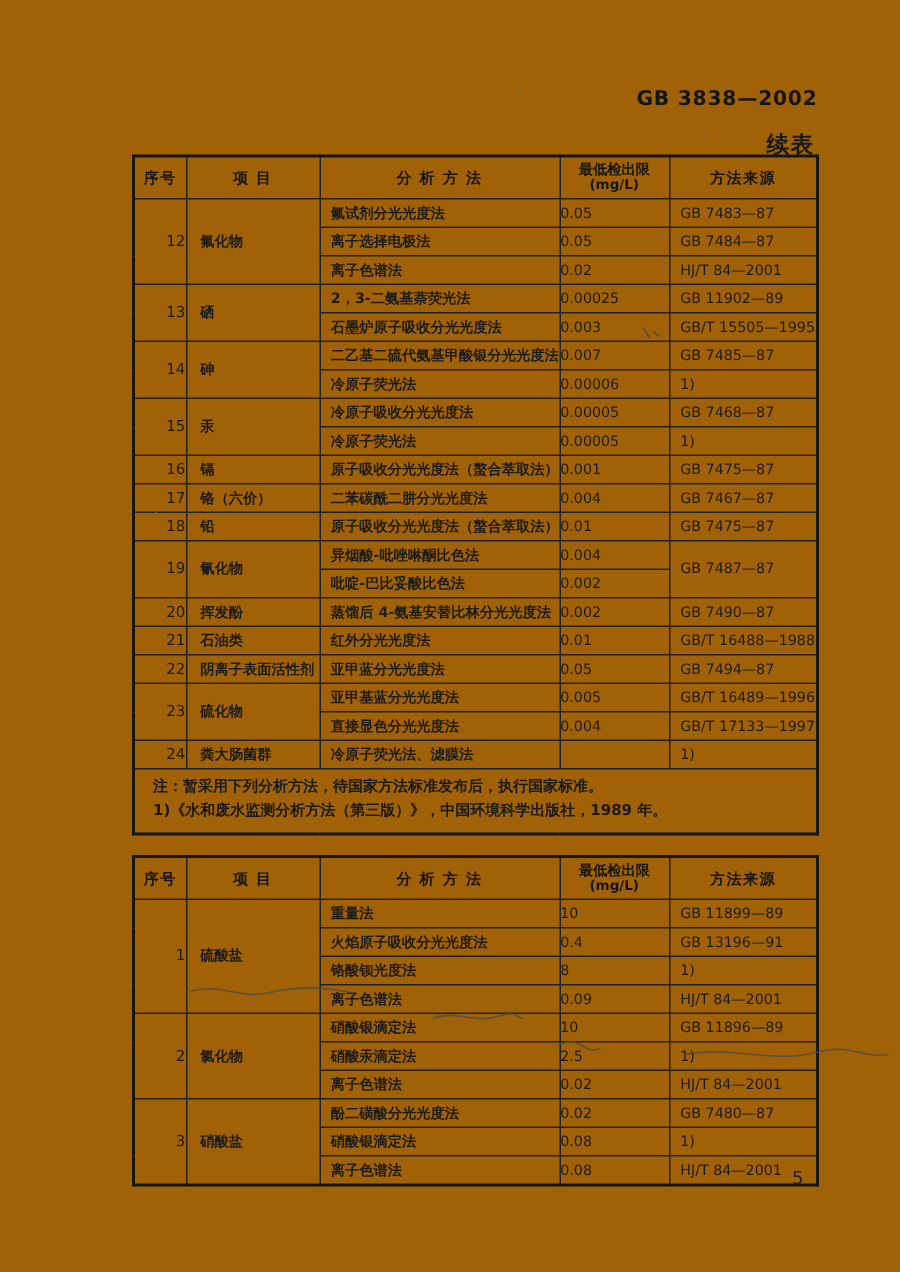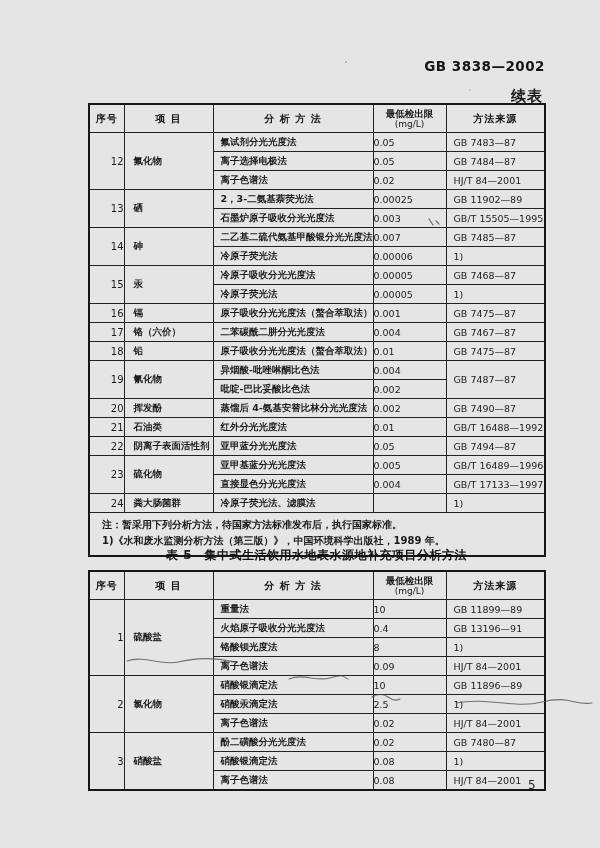--- a/index.html
+++ b/index.html
@@ -3,21 +3,21 @@
 <meta charset="utf-8">
 <style>
   html,body{margin:0;padding:0;}
   body{
     width:600px;height:848px;position:relative;
     background:#ffffff;
     font-family:"DejaVu Sans",sans-serif;
     color:#1b1b1b;
     overflow:hidden;
   }
-  .page{position:absolute;inset:0;background:#e5e5e5;}
+  .page{position:absolute;inset:0;background:#a16207;}
 
   .std-code{
     position:absolute;top:58px;right:55px;
     font-size:13.5px;font-weight:bold;letter-spacing:0.5px;color:#151515;
   }
   .cont-label{
     position:absolute;top:87px;right:57px;
     font-size:15px;font-weight:bold;color:#1a1a1a;letter-spacing:1px;
   }
   .t5-title{
@@ -40,21 +40,21 @@
     border:1px solid #222;
     overflow:hidden;white-space:nowrap;
     padding:0;
   }
   th{
     height:27px;font-size:10px;font-weight:bold;text-align:center;
     color:#161616;letter-spacing:1px;
   }
   .th-limit{letter-spacing:0;}
   .limit-l1{font-size:9.5px;line-height:11px;font-weight:bold;}
-  .limit-l2{font-size:9px;line-height:10px;font-weight:normal;letter-spacing:0;}
+  .limit-l2{font-size:9px;line-height:10px;font-weight:bold;letter-spacing:0;}
   tbody td{height:18px;font-weight:bold;color:#1c1c1c;}
   .td-no{text-align:right;font-size:10px;font-weight:normal;}
   .td-item{text-align:left;padding-left:9px;font-size:9.5px;margin-left:13px;}
   .td-method{text-align:left;padding-left:7px;font-size:9.5px;margin-left:32px;}
   .td-limit{text-align:left;font-size:9.5px;font-weight:normal;}
   .td-source{text-align:left;padding-left:7px;font-size:9.5px;font-weight:normal;letter-spacing:0;}
   .td-notes{
     height:38px;text-align:left;vertical-align:top;
     padding:4px 8px 0 12px;
   }
@@ -181,21 +181,21 @@
           <td class="td-item" rowspan="1">挥发酚</td>
           <td class="td-method">蒸馏后 4-氨基安替比林分光光度法</td>
           <td class="td-limit">0.002</td>
           <td class="td-source">GB 7490—87</td>
         </tr>
         <tr>
           <td class="td-no" rowspan="1">21</td>
           <td class="td-item" rowspan="1">石油类</td>
           <td class="td-method">红外分光光度法</td>
           <td class="td-limit">0.01</td>
-          <td class="td-source">GB/T 16488—1992</td>
+          <td class="td-source">GB/T 16488—1988</td>
         </tr>
         <tr>
           <td class="td-no" rowspan="1">22</td>
           <td class="td-item" rowspan="1">阴离子表面活性剂</td>
           <td class="td-method">亚甲蓝分光光度法</td>
           <td class="td-limit">0.05</td>
           <td class="td-source">GB 7494—87</td>
         </tr>
         <tr>
           <td class="td-no" rowspan="2">23</td>
@@ -218,21 +218,20 @@
         </tr>
         <tr>
           <td class="td-notes" colspan="5">
             <div class="note-line">注：暂采用下列分析方法，待国家方法标准发布后，执行国家标准。</div>
             <div class="note-line">1)《水和废水监测分析方法（第三版）》，中国环境科学出版社，1989 年。</div>
           </td>
         </tr>
       </tbody>
     </table>
 
-  <div class="t5-title">表 5　集中式生活饮用水地表水源地补充项目分析方法</div>
 
   <table id="table5">
       <colgroup>
         <col style="width: 35px;">
         <col style="width: 89px;">
         <col style="width: 160px;">
         <col style="width: 73px;">
         <col style="width: 99px;">
       </colgroup>
       <thead>

